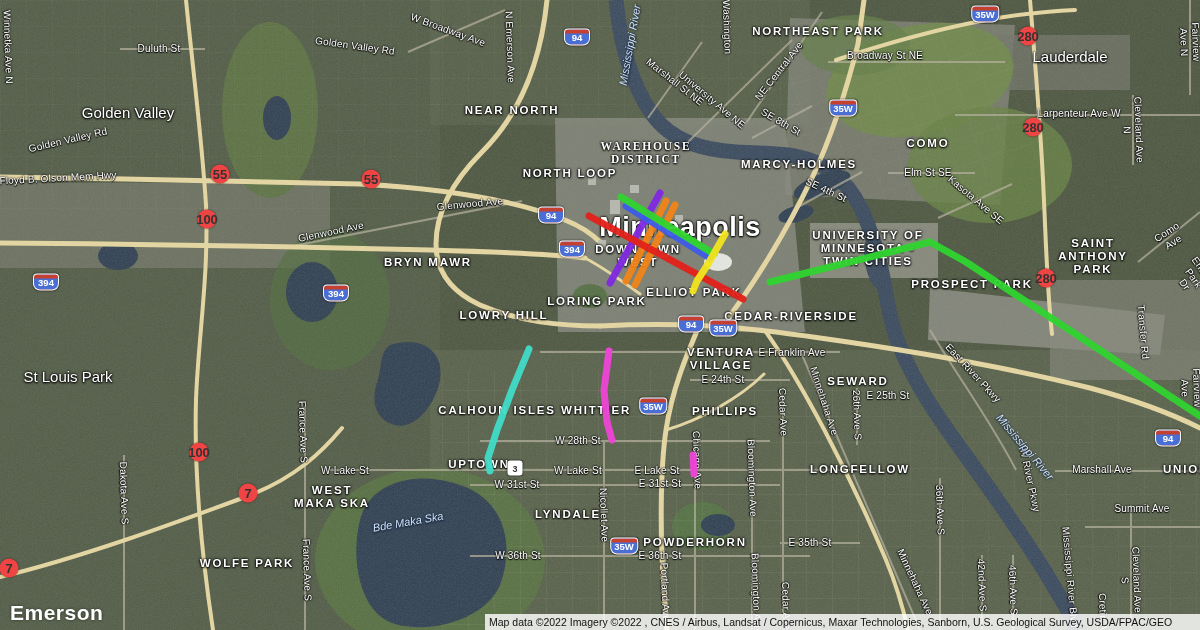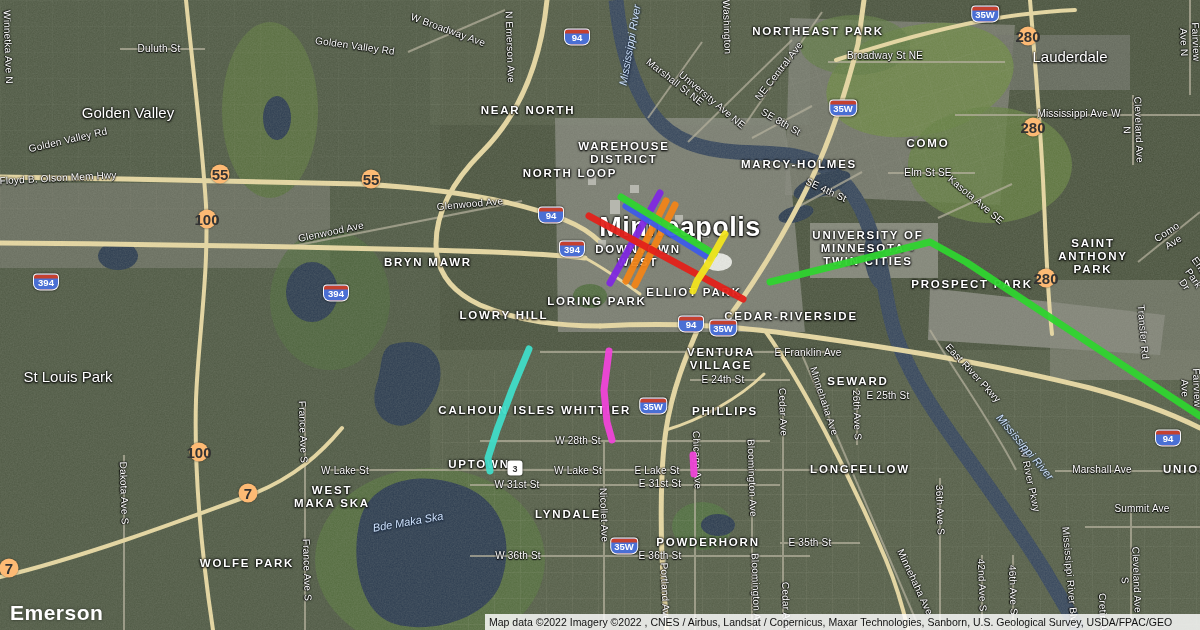--- a/index.html
+++ b/index.html
@@ -13,22 +13,22 @@
   .lbl-hood{font-size:11.5px;font-weight:700;letter-spacing:1.8px;}
   .lbl-street{font-size:10px;font-weight:400;letter-spacing:.2px;
        text-shadow:0 0 2px #000,0 0 2px #000,0 1px 1px rgba(0,0,0,.95);}
   .lbl-water{font-size:11px;font-weight:400;color:#cfe2fb;font-style:italic;
        text-shadow:0 0 2px rgba(10,25,50,.9),0 1px 2px rgba(10,25,50,.9);}
   .shield{position:absolute;display:flex;align-items:center;justify-content:center;
           box-sizing:border-box;color:#fff;font-weight:700;}
   .shield-i{height:17px;min-width:26px;padding:0 3px;font-size:9.5px;border-radius:4px 4px 7px 7px;
       background:linear-gradient(#c5402f 0 27%,#4a6fd4 27% 100%);
       border:1px solid rgba(255,255,255,.95);box-shadow:0 0 2px rgba(0,0,0,.6);}
-  .shield-c{width:19px;height:19px;border-radius:50%;background:#fdba74;color:#333;
-      font-size:15px;box-shadow:0 0 2px rgba(0,0,0,.55);text-align:right;}
+  .shield-c{width:19px;height:19px;border-radius:50%;background:#ef4444;color:#333;
+      font-size:13px;box-shadow:0 0 2px rgba(0,0,0,.55);text-align:right;}
   .shield-s{width:15px;height:15px;border-radius:3px;background:#fff;color:#333;
       font-size:9px;box-shadow:0 0 2px rgba(0,0,0,.55);}
   #google-logo{position:absolute;left:10px;top:601px;color:#fff;font-size:21px;font-weight:600;
       letter-spacing:.5px;text-shadow:0 0 3px rgba(0,0,0,.55);}
   #attribution{position:absolute;left:485px;right:0;bottom:0;height:16px;
       background:rgba(255,255,255,.82);color:#111;font-size:10.5px;
       display:flex;align-items:center;padding-left:4px;white-space:nowrap;overflow:hidden;}
 </style>
 </head>
 <body>
@@ -156,22 +156,22 @@
     </g>
     <ellipse cx="718" cy="262" rx="14" ry="9" fill="#e8e9e4"></ellipse>
     <rect width="1200" height="630" filter="url(#noisef)"></rect>
   </svg>
 
   <div id="labels">
       <div class="lbl lbl-big" style="left: 680px; top: 228px; transform: translate(-50%, -50%) rotate(0deg);">Minneapolis</div>
       <div class="lbl lbl-city" style="left: 128px; top: 113px; transform: translate(-50%, -50%) rotate(0deg);">Golden Valley</div>
       <div class="lbl lbl-city" style="left: 1070px; top: 57px; transform: translate(-50%, -50%) rotate(0deg);">Lauderdale</div>
       <div class="lbl lbl-city" style="left: 68px; top: 377px; transform: translate(-50%, -50%) rotate(0deg);">St Louis Park</div>
-      <div class="lbl lbl-hood" style="left: 512px; top: 111px; transform: translate(-50%, -50%) rotate(0deg); margin-left: 16px;">NEAR NORTH</div>
-      <div class="lbl lbl-hood" style="left: 624px; top: 153px; transform: translate(-50%, -50%) rotate(0deg);">WAREHOUSE
+      <div class="lbl lbl-hood" style="left: 512px; top: 111px; transform: translate(-50%, -50%) rotate(0deg);">NEAR NORTH</div>
+      <div class="lbl lbl-hood" style="left: 646px; top: 153px; transform: translate(-50%, -50%) rotate(0deg); font-family: Liberation Serif, serif;">WAREHOUSE
 DISTRICT</div>
       <div class="lbl lbl-hood" style="left: 570px; top: 174px; transform: translate(-50%, -50%) rotate(0deg);">NORTH LOOP</div>
       <div class="lbl lbl-hood" style="left: 799px; top: 165px; transform: translate(-50%, -50%) rotate(0deg);">MARCY-HOLMES</div>
       <div class="lbl lbl-hood" style="left: 818px; top: 32px; transform: translate(-50%, -50%) rotate(0deg);">NORTHEAST PARK</div>
       <div class="lbl lbl-hood" style="left: 928px; top: 144px; transform: translate(-50%, -50%) rotate(0deg);">COMO</div>
       <div class="lbl lbl-hood" style="left: 428px; top: 263px; transform: translate(-50%, -50%) rotate(0deg);">BRYN MAWR</div>
       <div class="lbl lbl-hood" style="left: 638px; top: 256px; transform: translate(-50%, -50%) rotate(0deg);">DOWNTOWN
 WEST</div>
       <div class="lbl lbl-hood" style="left: 597px; top: 302px; transform: translate(-50%, -50%) rotate(0deg);">LORING PARK</div>
       <div class="lbl lbl-hood" style="left: 694px; top: 293px; transform: translate(-50%, -50%) rotate(0deg);">ELLIOT PARK</div>
@@ -186,50 +186,50 @@
       <div class="lbl lbl-hood" style="left: 1093px; top: 257px; transform: translate(-50%, -50%) rotate(0deg);">SAINT
 ANTHONY PARK</div>
       <div class="lbl lbl-hood" style="left: 858px; top: 382px; transform: translate(-50%, -50%) rotate(0deg);">SEWARD</div>
       <div class="lbl lbl-hood" style="left: 497px; top: 411px; transform: translate(-50%, -50%) rotate(0deg);">CALHOUN ISLES</div>
       <div class="lbl lbl-hood" style="left: 596px; top: 411px; transform: translate(-50%, -50%) rotate(0deg);">WHITTIER</div>
       <div class="lbl lbl-hood" style="left: 725px; top: 412px; transform: translate(-50%, -50%) rotate(0deg);">PHILLIPS</div>
       <div class="lbl lbl-hood" style="left: 479px; top: 465px; transform: translate(-50%, -50%) rotate(0deg);">UPTOWN</div>
       <div class="lbl lbl-hood" style="left: 332px; top: 497px; transform: translate(-50%, -50%) rotate(0deg);">WEST
 MAKA SKA</div>
       <div class="lbl lbl-hood" style="left: 568px; top: 515px; transform: translate(-50%, -50%) rotate(0deg);">LYNDALE</div>
-      <div class="lbl lbl-hood" style="left: 695px; top: 543px; transform: translate(-50%, -50%) rotate(0deg); margin-left: 13px;">POWDERHORN</div>
+      <div class="lbl lbl-hood" style="left: 695px; top: 543px; transform: translate(-50%, -50%) rotate(0deg);">POWDERHORN</div>
       <div class="lbl lbl-hood" style="left: 860px; top: 470px; transform: translate(-50%, -50%) rotate(0deg);">LONGFELLOW</div>
       <div class="lbl lbl-hood" style="left: 247px; top: 564px; transform: translate(-50%, -50%) rotate(0deg);">WOLFE PARK</div>
       <div class="lbl lbl-hood" style="left: 1186px; top: 470px; transform: translate(-50%, -50%) rotate(0deg);">UNION</div>
       <div class="lbl lbl-street" style="left: 8px; top: 47px; transform: translate(-50%, -50%) rotate(88deg);">Winnetka Ave N</div>
       <div class="lbl lbl-street" style="left: 159px; top: 49px; transform: translate(-50%, -50%) rotate(0deg);">Duluth St</div>
       <div class="lbl lbl-street" style="left: 355px; top: 46px; transform: translate(-50%, -50%) rotate(8deg);">Golden Valley Rd</div>
       <div class="lbl lbl-street" style="left: 68px; top: 140px; transform: translate(-50%, -50%) rotate(-13deg);">Golden Valley Rd</div>
       <div class="lbl lbl-street" style="left: 58px; top: 178px; transform: translate(-50%, -50%) rotate(-3deg);">Floyd B. Olson Mem Hwy</div>
       <div class="lbl lbl-street" style="left: 448px; top: 30px; transform: translate(-50%, -50%) rotate(20deg);">W Broadway Ave</div>
       <div class="lbl lbl-street" style="left: 510px; top: 47px; transform: translate(-50%, -50%) rotate(88deg);">N Emerson Ave</div>
       <div class="lbl lbl-street" style="left: 727px; top: 27px; transform: translate(-50%, -50%) rotate(88deg);">Washington</div>
       <div class="lbl lbl-street" style="left: 675px; top: 82px; transform: translate(-50%, -50%) rotate(38deg);">Marshall St NE</div>
       <div class="lbl lbl-street" style="left: 712px; top: 100px; transform: translate(-50%, -50%) rotate(40deg);">University Ave NE</div>
       <div class="lbl lbl-street" style="left: 779px; top: 71px; transform: translate(-50%, -50%) rotate(-52deg);">NE Central Ave</div>
       <div class="lbl lbl-street" style="left: 781px; top: 122px; transform: translate(-50%, -50%) rotate(30deg);">SE 8th St</div>
       <div class="lbl lbl-street" style="left: 826px; top: 190px; transform: translate(-50%, -50%) rotate(25deg);">SE 4th St</div>
       <div class="lbl lbl-street" style="left: 885px; top: 56px; transform: translate(-50%, -50%) rotate(0deg);">Broadway St NE</div>
-      <div class="lbl lbl-street" style="left: 1079px; top: 114px; transform: translate(-50%, -50%) rotate(0deg);">Mississippi Ave W</div>
+      <div class="lbl lbl-street" style="left: 1079px; top: 114px; transform: translate(-50%, -50%) rotate(0deg);">Larpenteur Ave W</div>
       <div class="lbl lbl-street" style="left: 928px; top: 173px; transform: translate(-50%, -50%) rotate(0deg);">Elm St SE</div>
       <div class="lbl lbl-street" style="left: 976px; top: 200px; transform: translate(-50%, -50%) rotate(40deg);">Kasota Ave SE</div>
       <div class="lbl lbl-street" style="left: 1190px; top: 42px; transform: translate(-50%, -50%) rotate(88deg);">Fairview Ave N</div>
       <div class="lbl lbl-street" style="left: 1133px; top: 130px; transform: translate(-50%, -50%) rotate(88deg);">Cleveland Ave N</div>
       <div class="lbl lbl-street" style="left: 1170px; top: 237px; transform: translate(-50%, -50%) rotate(-33deg);">Como Ave</div>
       <div class="lbl lbl-street" style="left: 1194px; top: 278px; transform: translate(-50%, -50%) rotate(55deg);">Energy Park Dr</div>
       <div class="lbl lbl-street" style="left: 331px; top: 232px; transform: translate(-50%, -50%) rotate(-12deg);">Glenwood Ave</div>
       <div class="lbl lbl-street" style="left: 470px; top: 204px; transform: translate(-50%, -50%) rotate(-5deg);">Glenwood Ave</div>
       <div class="lbl lbl-street" style="left: 1143px; top: 332px; transform: translate(-50%, -50%) rotate(85deg);">Transfer Rd</div>
       <div class="lbl lbl-street" style="left: 973px; top: 373px; transform: translate(-50%, -50%) rotate(47deg);">East River Pkwy</div>
-      <div class="lbl lbl-street" style="left: 792px; top: 353px; transform: translate(-50%, -50%) rotate(0deg); padding-left: 32px;">E Franklin Ave</div>
+      <div class="lbl lbl-street" style="left: 792px; top: 353px; transform: translate(-50%, -50%) rotate(0deg);">E Franklin Ave</div>
       <div class="lbl lbl-street" style="left: 723px; top: 380px; transform: translate(-50%, -50%) rotate(0deg);">E 24th St</div>
       <div class="lbl lbl-street" style="left: 888px; top: 396px; transform: translate(-50%, -50%) rotate(0deg);">E 25th St</div>
       <div class="lbl lbl-street" style="left: 824px; top: 401px; transform: translate(-50%, -50%) rotate(72deg);">Minnehaha Ave</div>
       <div class="lbl lbl-street" style="left: 915px; top: 582px; transform: translate(-50%, -50%) rotate(65deg);">Minnehaha Ave</div>
       <div class="lbl lbl-street" style="left: 857px; top: 415px; transform: translate(-50%, -50%) rotate(88deg);">26th Ave S</div>
       <div class="lbl lbl-street" style="left: 783px; top: 412px; transform: translate(-50%, -50%) rotate(88deg);">Cedar Ave</div>
       <div class="lbl lbl-street" style="left: 786px; top: 606px; transform: translate(-50%, -50%) rotate(88deg);">Cedar Ave</div>
       <div class="lbl lbl-street" style="left: 345px; top: 471px; transform: translate(-50%, -50%) rotate(0deg);">W Lake St</div>
       <div class="lbl lbl-street" style="left: 578px; top: 471px; transform: translate(-50%, -50%) rotate(0deg);">W Lake St</div>
       <div class="lbl lbl-street" style="left: 657px; top: 471px; transform: translate(-50%, -50%) rotate(0deg); text-align: right;">E Lake St</div>

